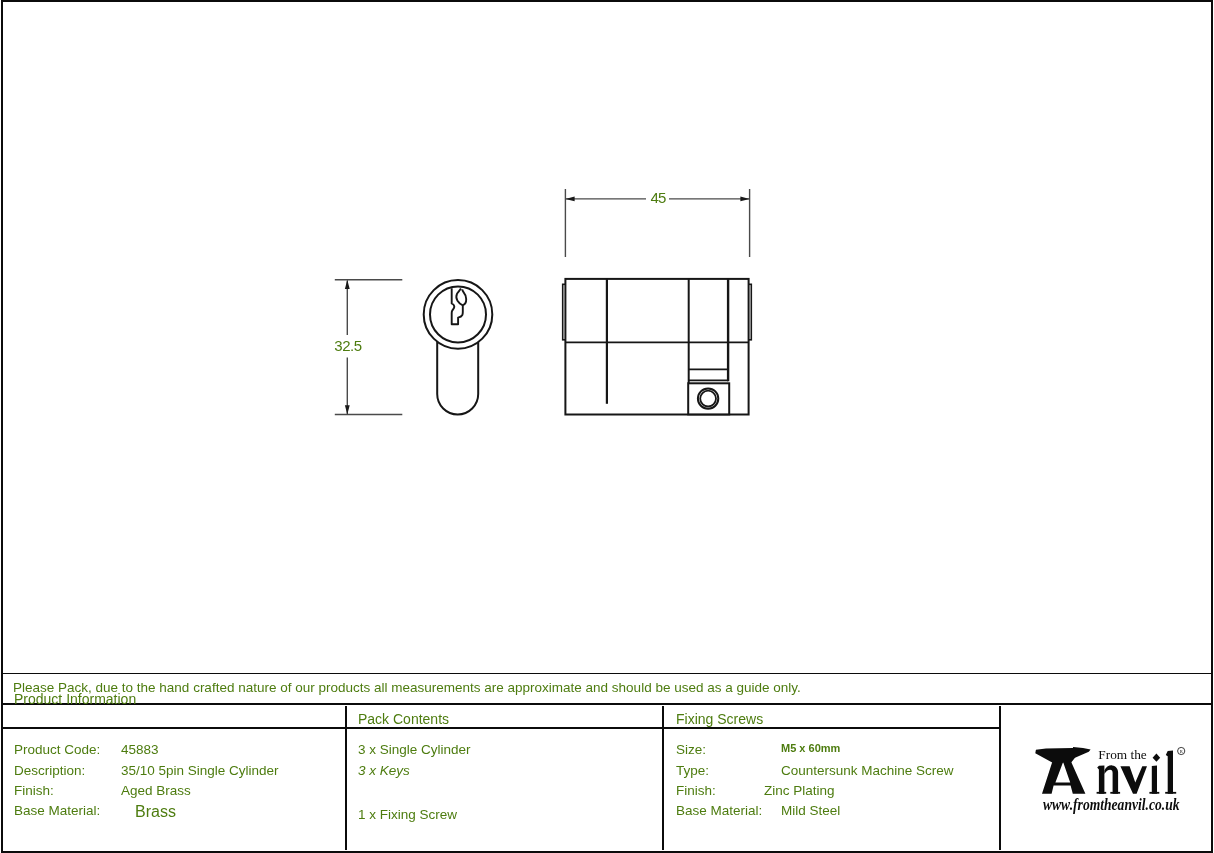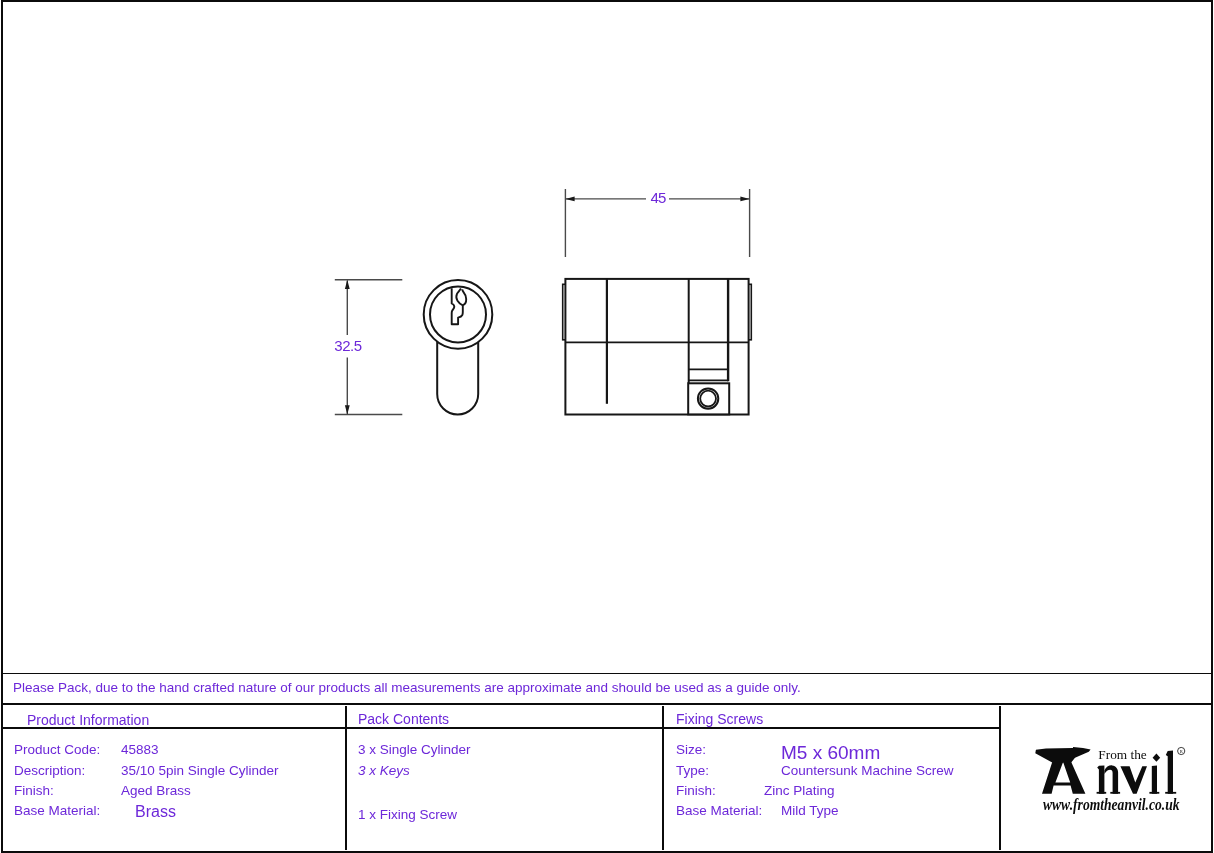--- a/index.html
+++ b/index.html
@@ -1,19 +1,19 @@
 <!DOCTYPE html>
 <html><head>
 <meta charset="utf-8">
 <style>
   html,body{margin:0;padding:0;background:#fff;}
   body{width:1214px;height:853px;position:relative;font-family:"Liberation Sans",sans-serif;overflow:hidden;-webkit-font-smoothing:antialiased;}
   .abs{position:absolute;}
   .ln{position:absolute;background:#0b0b0b;}
-  .txt{position:absolute;color:#6d28d9;white-space:nowrap;line-height:1;will-change:transform;}
+  .txt{position:absolute;color:#4d7c0f;white-space:nowrap;line-height:1;will-change:transform;}
   svg text{-webkit-font-smoothing:antialiased;}
 </style>
 </head>
 <body>
 
 <div class="abs" style="left:1.2px;top:0.3px;width:1208.3px;height:848.3px;border:2.3px solid #0b0b0b;"></div>
 
 <svg class="abs" style="left:0;top:0;will-change:transform;" width="1214" height="853" viewBox="0 0 1214 853">
 
   <line x1="565.4" y1="189" x2="565.4" y2="257" stroke="#4a4a4a" stroke-width="1.4"></line>
@@ -88,21 +88,21 @@
 <div class="ln" style="left:3.4px;top:703.2px;width:1207.2px;height:2.3px;"></div>
 
 <div class="ln" style="left:3.4px;top:727.3px;width:996.2px;height:2.2px;"></div>
 
 <div class="ln" style="left:345.3px;top:705.5px;width:2px;height:144px;"></div>
 
 <div class="ln" style="left:662px;top:705.5px;width:2px;height:144px;"></div>
 
 <div class="ln" style="left:999.2px;top:705.5px;width:2.3px;height:144px;"></div>
 
-<div class="txt" style="left:14.3px;top:713px;font-size:14px;margin-left:13px;">Product Information</div>
+<div class="txt" style="left:14.3px;top:692px;font-size:14px;">Product Information</div>
 
 <div class="txt" style="left:358.1px;top:712.2px;font-size:14px;">Pack Contents</div>
 
 <div class="txt" style="left:675.6px;top:712.2px;font-size:14px;">Fixing Screws</div>
 
 <div class="txt" style="left:14.3px;top:742.6px;font-size:13.5px;">Product Code:</div>
 <div class="txt" style="left:120.8px;top:742.6px;font-size:13.5px;">45883</div>
 
 <div class="txt" style="left:14.3px;top:763.6px;font-size:13.5px;">Description:</div>
 <div class="txt" style="left:120.8px;top:763.6px;font-size:13.5px;">35/10 5pin Single Cylinder</div>
@@ -111,30 +111,30 @@
 <div class="txt" style="left:120.8px;top:784px;font-size:13.5px;">Aged Brass</div>
 
 <div class="txt" style="left:14.3px;top:804.4px;font-size:13.5px;">Base Material:</div>
 <div class="txt" style="left:135px;top:804.4px;font-size:16px;text-align:right;">Brass</div>
 
 <div class="txt" style="left:358.4px;top:742.6px;font-size:13.5px;">3 x Single Cylinder</div>
 <div class="txt" style="left:358.4px;top:763.6px;font-size:13.5px;font-style:italic;">3 x Keys</div>
 <div class="txt" style="left:358.4px;top:808px;font-size:13.5px;">1 x Fixing Screw</div>
 
 <div class="txt" style="left:675.6px;top:742.6px;font-size:13.5px;">Size:</div>
-<div class="txt" style="left:780.8px;top:742.6px;font-size:19px;">M5 x 60mm</div>
+<div class="txt" style="left:780.8px;top:742.6px;font-size:11px;font-weight:bold;">M5 x 60mm</div>
 
 <div class="txt" style="left:675.6px;top:763.6px;font-size:13.5px;">Type:</div>
 <div class="txt" style="left:780.8px;top:763.6px;font-size:13.5px;">Countersunk Machine Screw</div>
 
 <div class="txt" style="left:675.6px;top:784px;font-size:13.5px;">Finish:</div>
 <div class="txt" style="left:764px;top:784px;font-size:13.5px;">Zinc Plating</div>
 
 <div class="txt" style="left:675.6px;top:804.4px;font-size:13.5px;">Base Material:</div>
-<div class="txt" style="left:780.8px;top:804.4px;font-size:13.5px;">Mild Type</div>
+<div class="txt" style="left:780.8px;top:804.4px;font-size:13.5px;">Mild Steel</div>
 
 <svg class="abs" style="left:1000px;top:703px;will-change:transform;" width="214" height="147" viewBox="1000 703 214 147">
 
   <path fill="#0c0c0c" d="M1035.3 753.3 L1035.9 749.7 L1046 748.5 L1072.9 748.1 L1073.1 746.9 L1083 748.1 L1090.6 749.4 L1088.8 751.8 L1075.0 757.8 L1071.2 762.4 L1052.2 762.4 Z"></path>
 
   <path fill="#0c0c0c" fill-rule="evenodd" d="M1052.4 761.6 L1071.0 761.6 L1085.4 793.8 L1072.8 793.8 L1070.6 785.4 L1053.6 785.4 L1051.6 793.8 L1042.0 793.8 Z M1063.1 762.0 L1070.2 782.4 L1055.4 782.4 Z"></path>
 
   <text x="1098.3" y="759.4" font-size="13px" textLength="48.5" lengthAdjust="spacingAndGlyphs" fill="#0c0c0c" font-family="Liberation Serif, serif">From the</text>
 
   <g fill="#0c0c0c">

